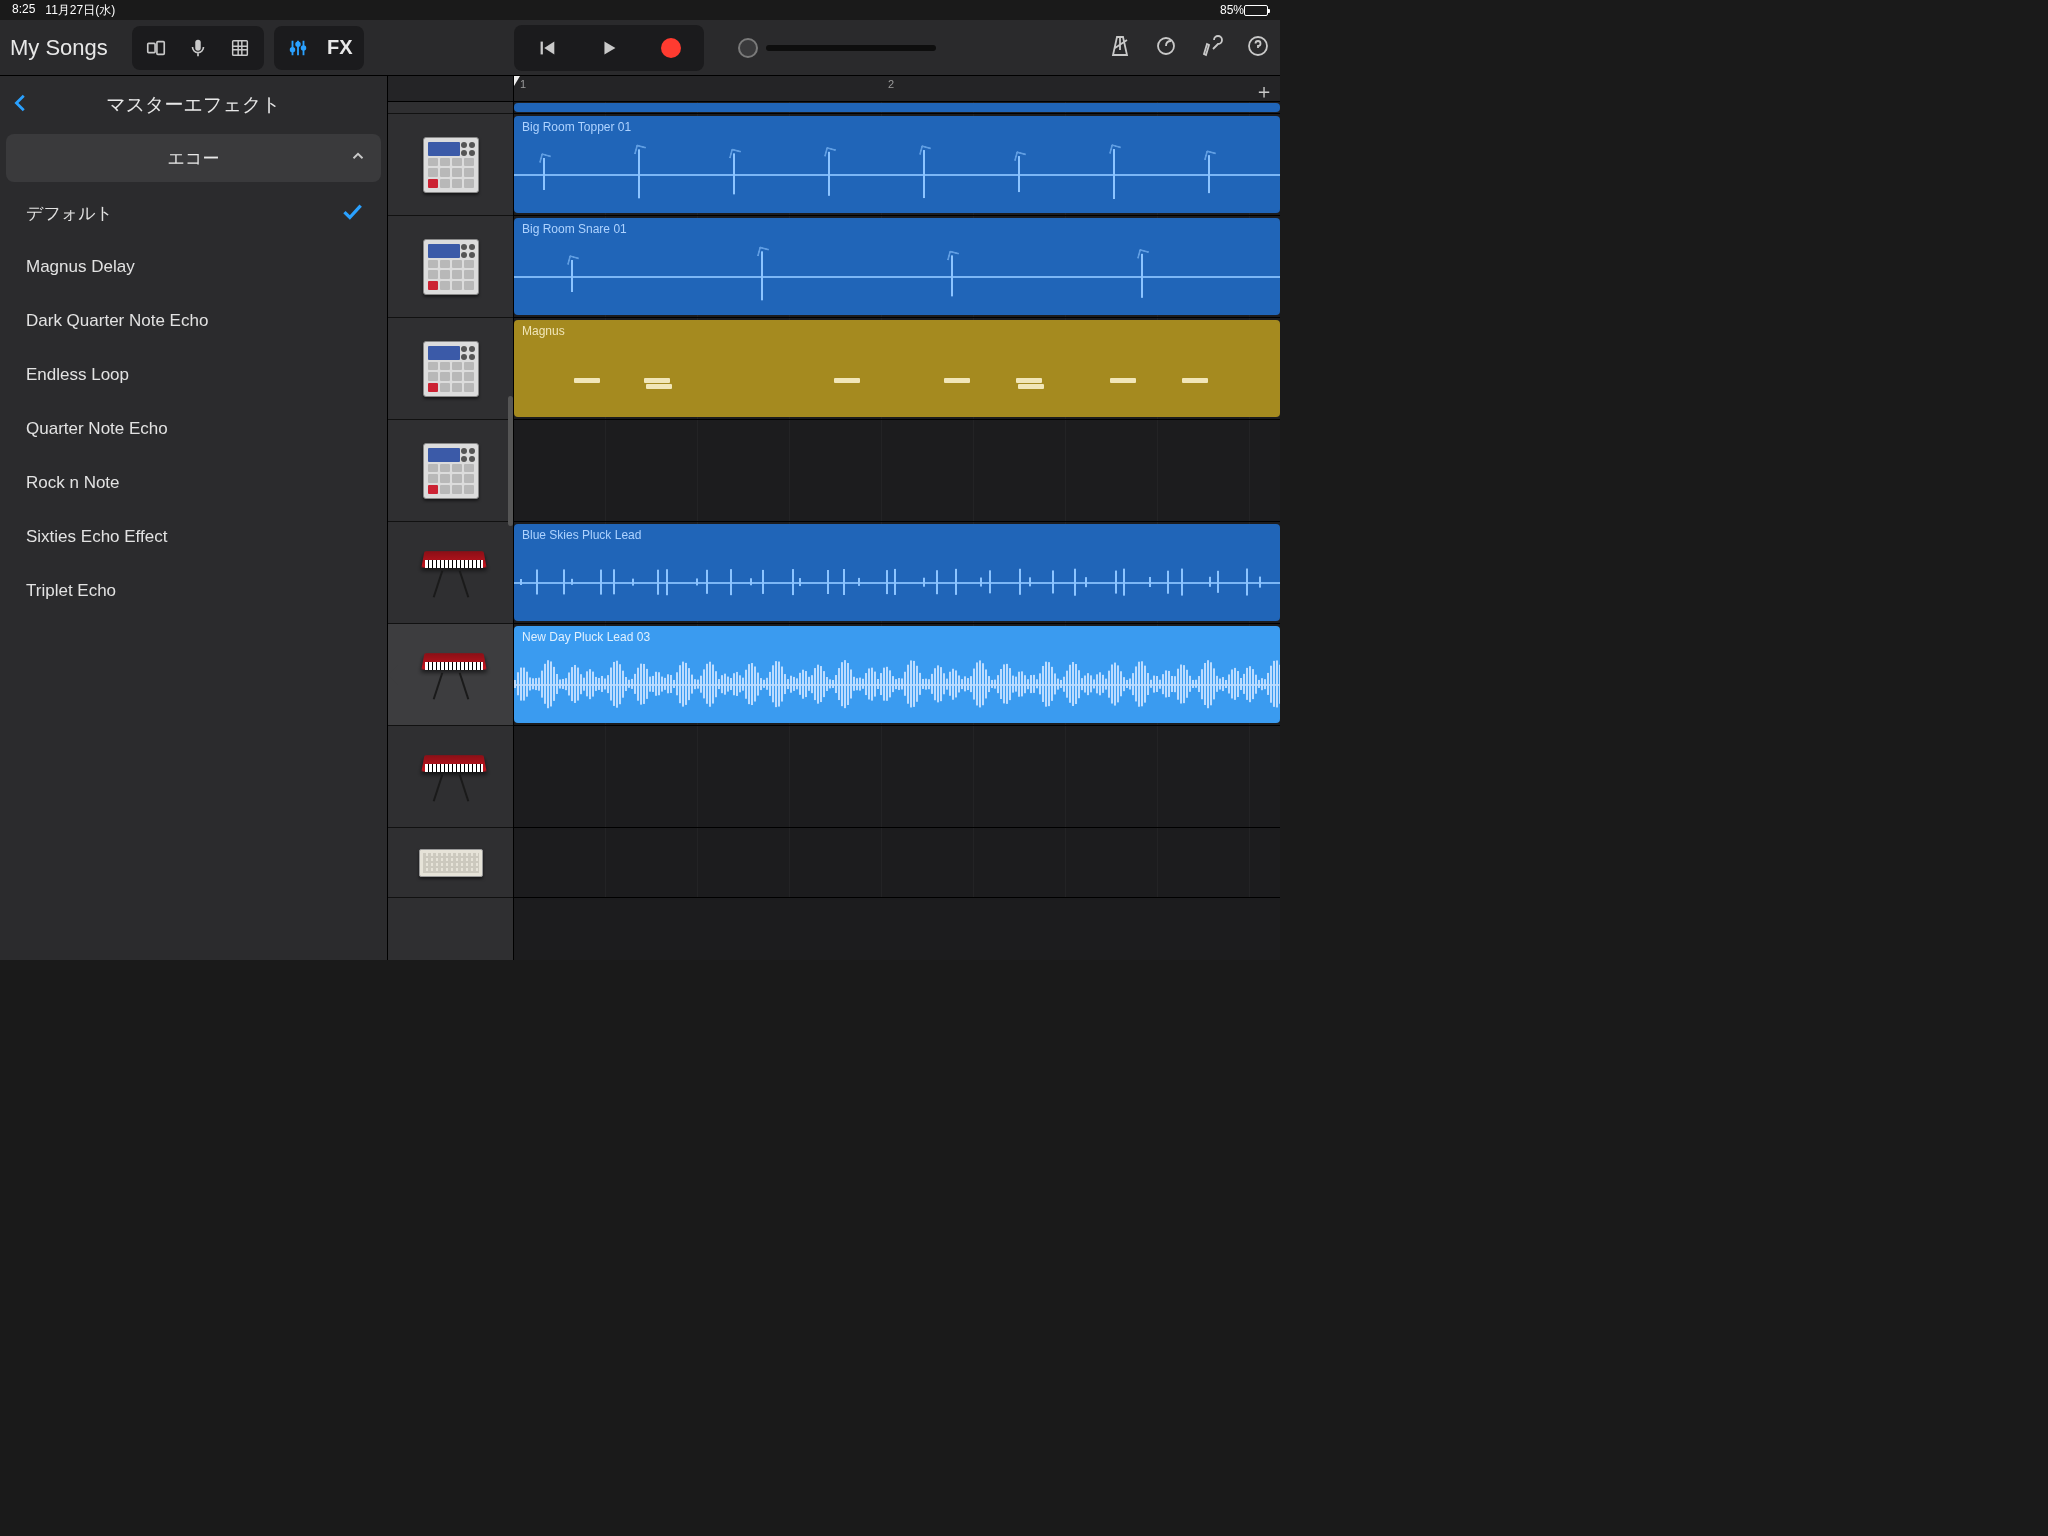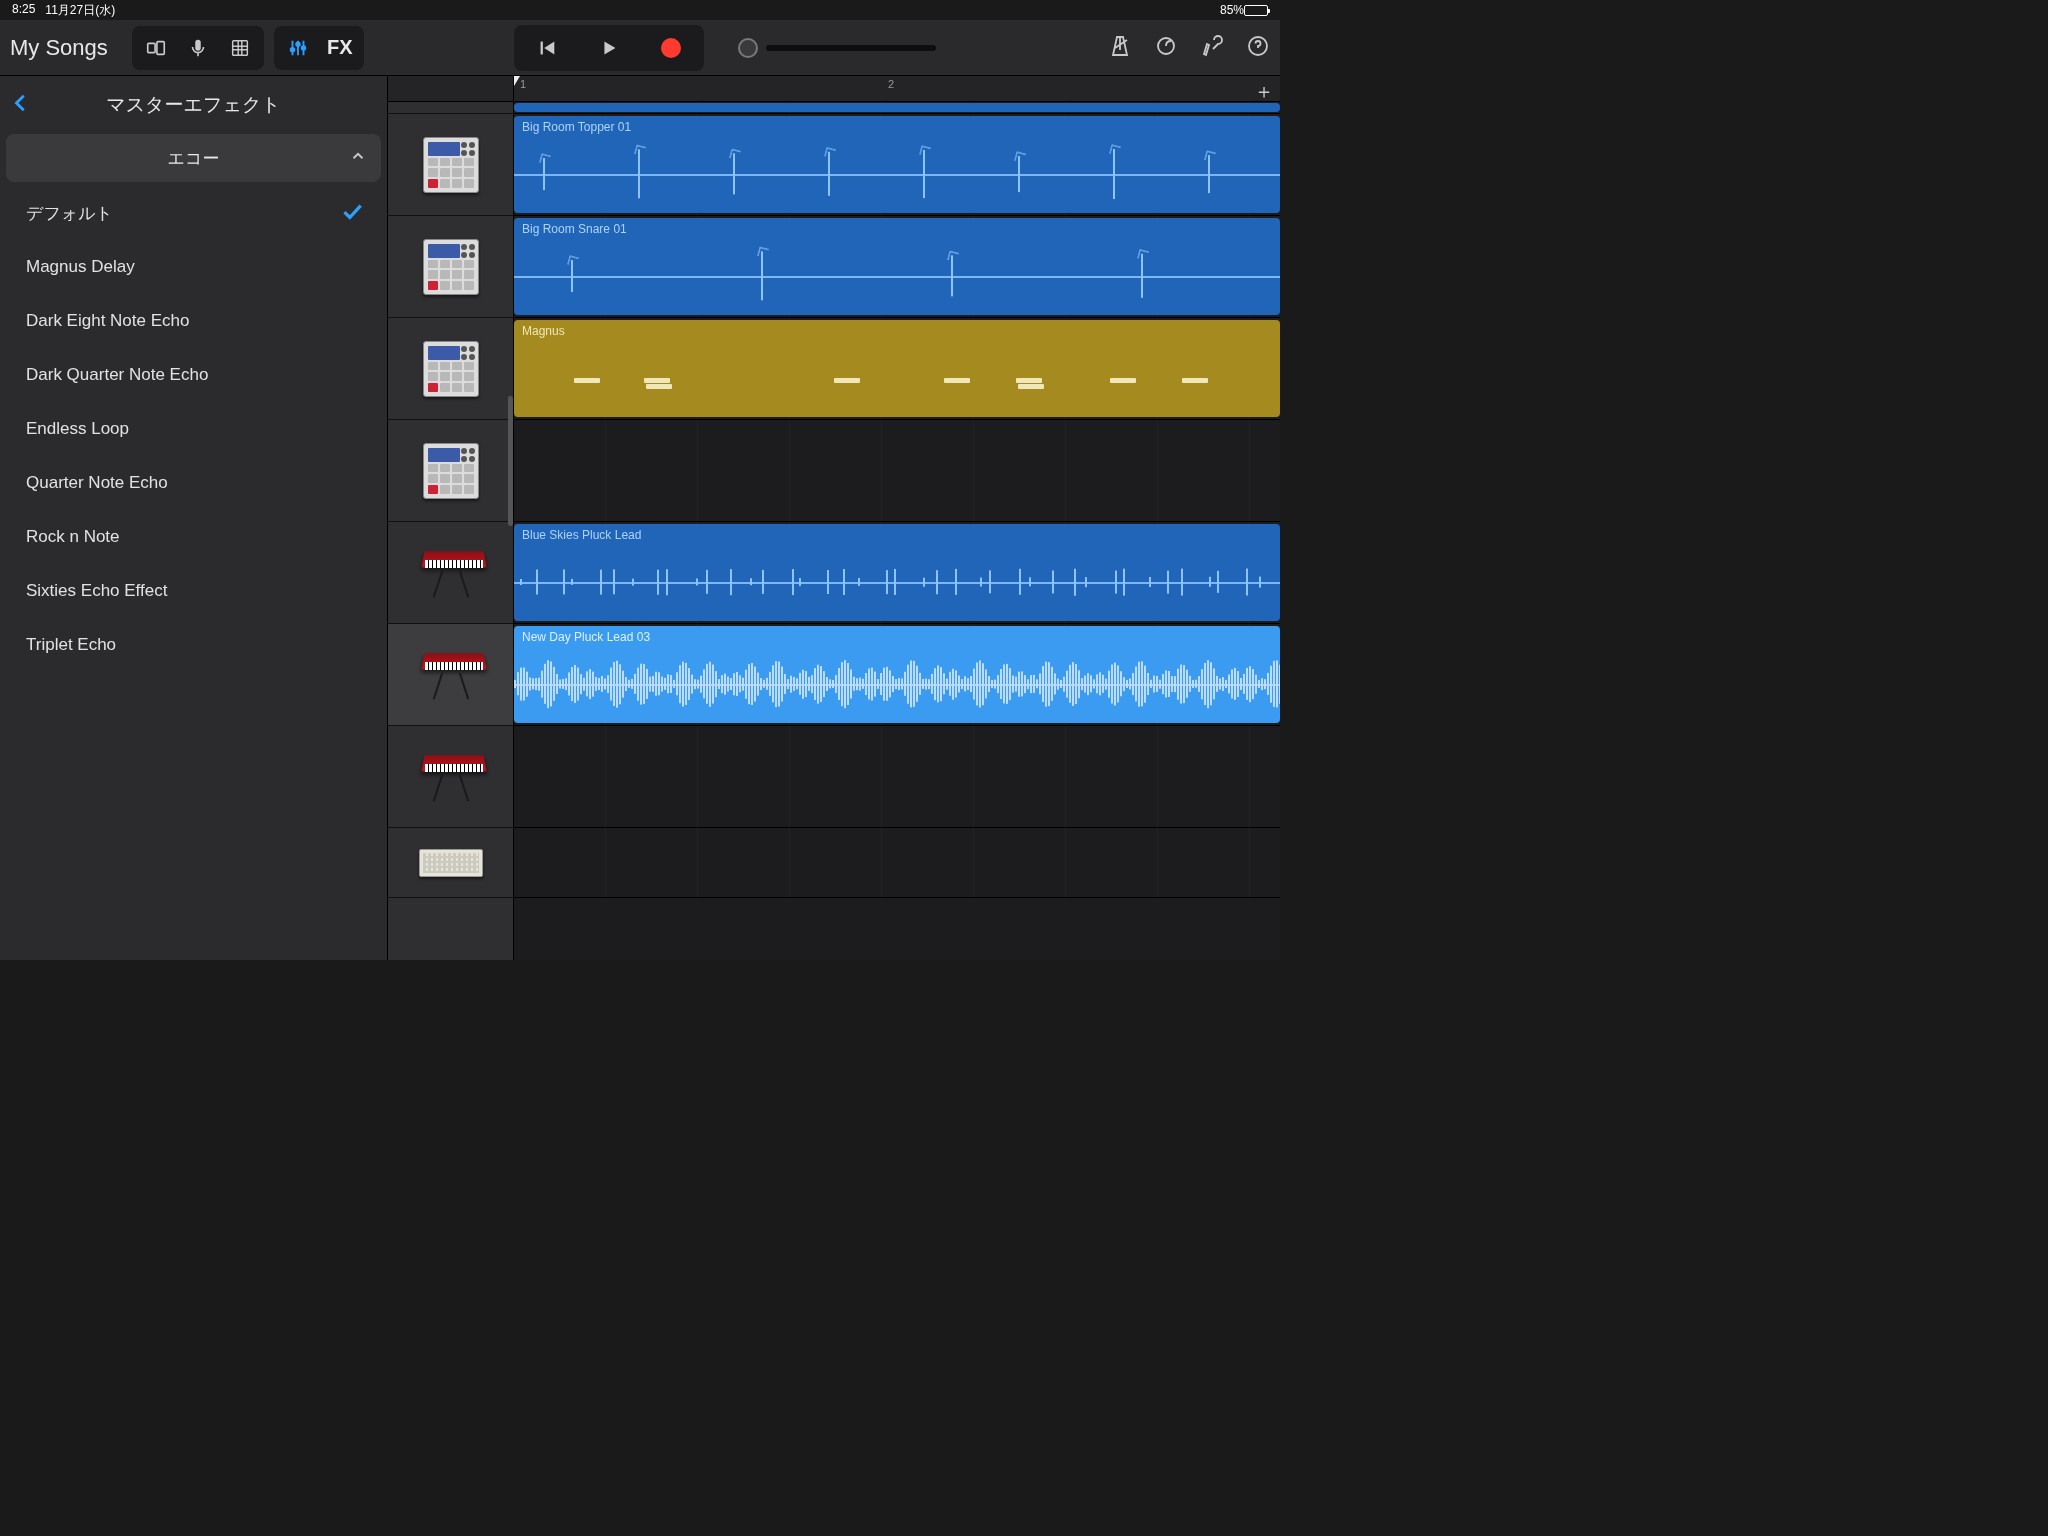--- a/index.html
+++ b/index.html
@@ -231,23 +231,20 @@
 
     <div class="fx-list">
       <div class="fx-item">
         <span>デフォルト</span>
         <span class="check"><svg viewBox="0 0 24 24" fill="none" stroke="currentColor" stroke-width="3">
               <path d="M5 13l5 5L20 7"></path>
             </svg></span>
       </div>
       <div class="fx-item">
           <span>Magnus Delay</span>
-        </div>
-      <div class="fx-item">
-          <span>Dark Eight Note Echo</span>
         </div>
       <div class="fx-item">
           <span>Dark Quarter Note Echo</span>
         </div>
       <div class="fx-item">
           <span>Endless Loop</span>
         </div>
       <div class="fx-item">
           <span>Quarter Note Echo</span>
         </div>

